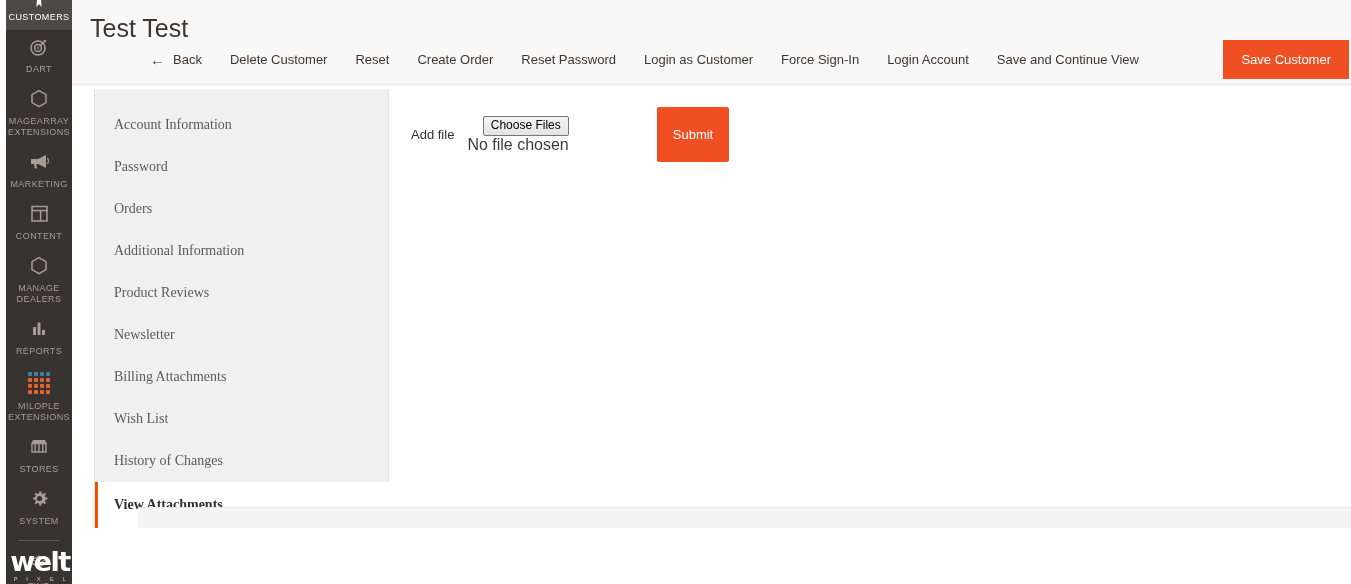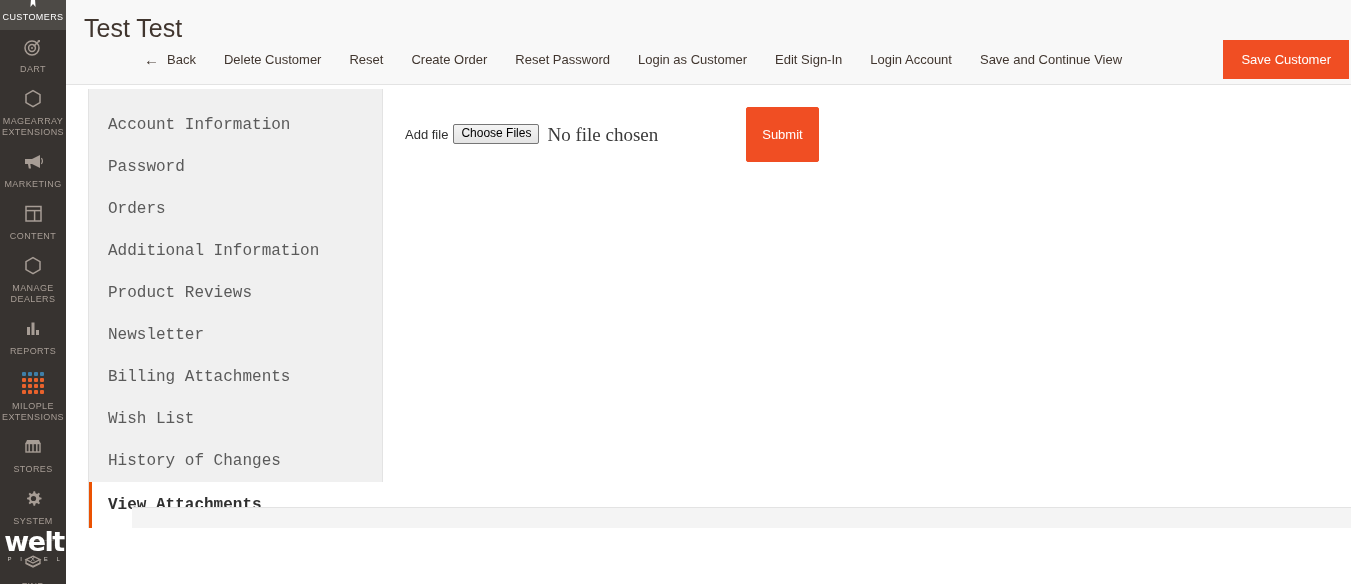--- a/index.html
+++ b/index.html
@@ -14,20 +14,21 @@
   }
   .app { position: relative; width: 1351px; height: 584px; display: flex; }
 
   
   .sidebar {
     width: 66px; height: 584px;
     background: #373330;
     flex: 0 0 66px;
     position: relative;
     overflow: hidden;
+    margin-left: 6px;
   }
   .nav-item {
     width: 66px;
     display: block;
     text-align: center;
     padding: 6px 2px 7px 2px;
     text-decoration: none;
     cursor: pointer;
     position: relative;
   }
@@ -63,21 +64,21 @@
   }
 
   
   .dotgrid { width: 22px; height: 20px; margin: 3px auto 0 auto; display: grid;
              grid-template-columns: repeat(4, 4px); grid-template-rows: repeat(4, 4px);
              gap: 2px; justify-content: center; align-content: center; }
   .dotgrid i { display: block; width: 4px; height: 4px; background: #e8622c; border-radius: 1px; }
   .dotgrid i.b { background: #3f7fa8; }
 
   .brand-logo {
-    position: absolute; left: 0; bottom: 20px; width: 68px; text-align: center;
+    position: absolute; left: 0; bottom: 0; width: 68px; text-align: center;
   }
   .brand-welt {
     font-family: "DejaVu Sans", sans-serif;
     font-size: 27px; line-height: 27px; font-weight: 700;
     color: #ffffff; letter-spacing: -1.5px;
   }
   .brand-pixel {
     font-family: "Liberation Sans", sans-serif;
     font-size: 6px; line-height: 9px; letter-spacing: 3.6px;
     color: #c8c2bc; text-indent: 3px;
@@ -169,28 +170,28 @@
     width: 295px;
     flex: 0 0 295px;
     background: #f0f0f0;
     border: 1px solid #e3e3e3;
     border-top: 0;
     padding: 0;
     position: relative;
   }
   .tab-item {
     display: block;
-    font-size: 16px;
+    font-size: 14px;
     line-height: 16px;
     color: #5a5a5a;
     padding: 13px 16px 13px 16px;
     text-decoration: none;
     cursor: pointer;
     border-left: 3px solid transparent;
-    font-family: Liberation Mono, monospace;
+    font-family: Liberation Serif, serif;
     background: transparent;
   }
   .tab-item:first-child { padding-top: 28px; }
   .tab-item.active {
     background: #ffffff;
     border-left: 3px solid #eb5202;
     color: #303030;
     font-weight: 600;
     margin-right: -1px;
     padding-top: 15px;
@@ -210,41 +211,41 @@
     color: #303030;
     font-family: "Liberation Sans", sans-serif;
   }
   .upload-label {
     margin-right: 5px;
     color: #303030;
     font-size: 13px;
   }
   .file-input {
     display: inline-flex;
-    align-items: flex-start;
-    font-size: 13px;
+    align-items: flex-end;
+    font-size: 13px;
+    flex-direction: column;
   }
   .file-btn {
     font-family: "Liberation Sans", sans-serif;
     font-size: 12px;
     line-height: 13px;
     color: #000000;
     background: linear-gradient(#f4f4f4, #e4e4e4);
     border: 1px solid #767676;
     border-radius: 2px;
     padding: 2px 7px 3px 7px;
     cursor: pointer;
     white-space: nowrap;
   }
   .file-status {
     margin-left: 8px;
     color: #3b3b3b;
-    font-size: 19px;
+    font-size: 16px;
     white-space: nowrap;
-    font-family: Liberation Serif, serif;
   }
   .btn-submit {
     background: #f04e23;
     color: #ffffff;
     border: 1px solid #f04e23;
     font-size: 13px;
     line-height: 1;
     padding: 20px 15px;
     cursor: pointer;
     margin-left: 88px;
@@ -415,21 +416,21 @@
       <div class="page-actions">
         <button class="action-link">
           <span class="arrow">←</span>
           <span>Back</span>
         </button>
         <button class="action-link">Delete Customer</button>
         <button class="action-link">Reset</button>
         <button class="action-link">Create Order</button>
         <button class="action-link">Reset Password</button>
         <button class="action-link">Login as Customer</button>
-        <button class="action-link">Edit Sign-In</button>
+        <button class="action-link">Force Sign-In</button>
         <button class="action-link">Login Account</button>
         <button class="action-link">Save and Continue View</button>
         <span class="action-spacer"></span>
         <button class="btn-primary">Save Customer</button>
       </div>
     </header>
 
     <div class="page-body">
       <div class="layout">
 

